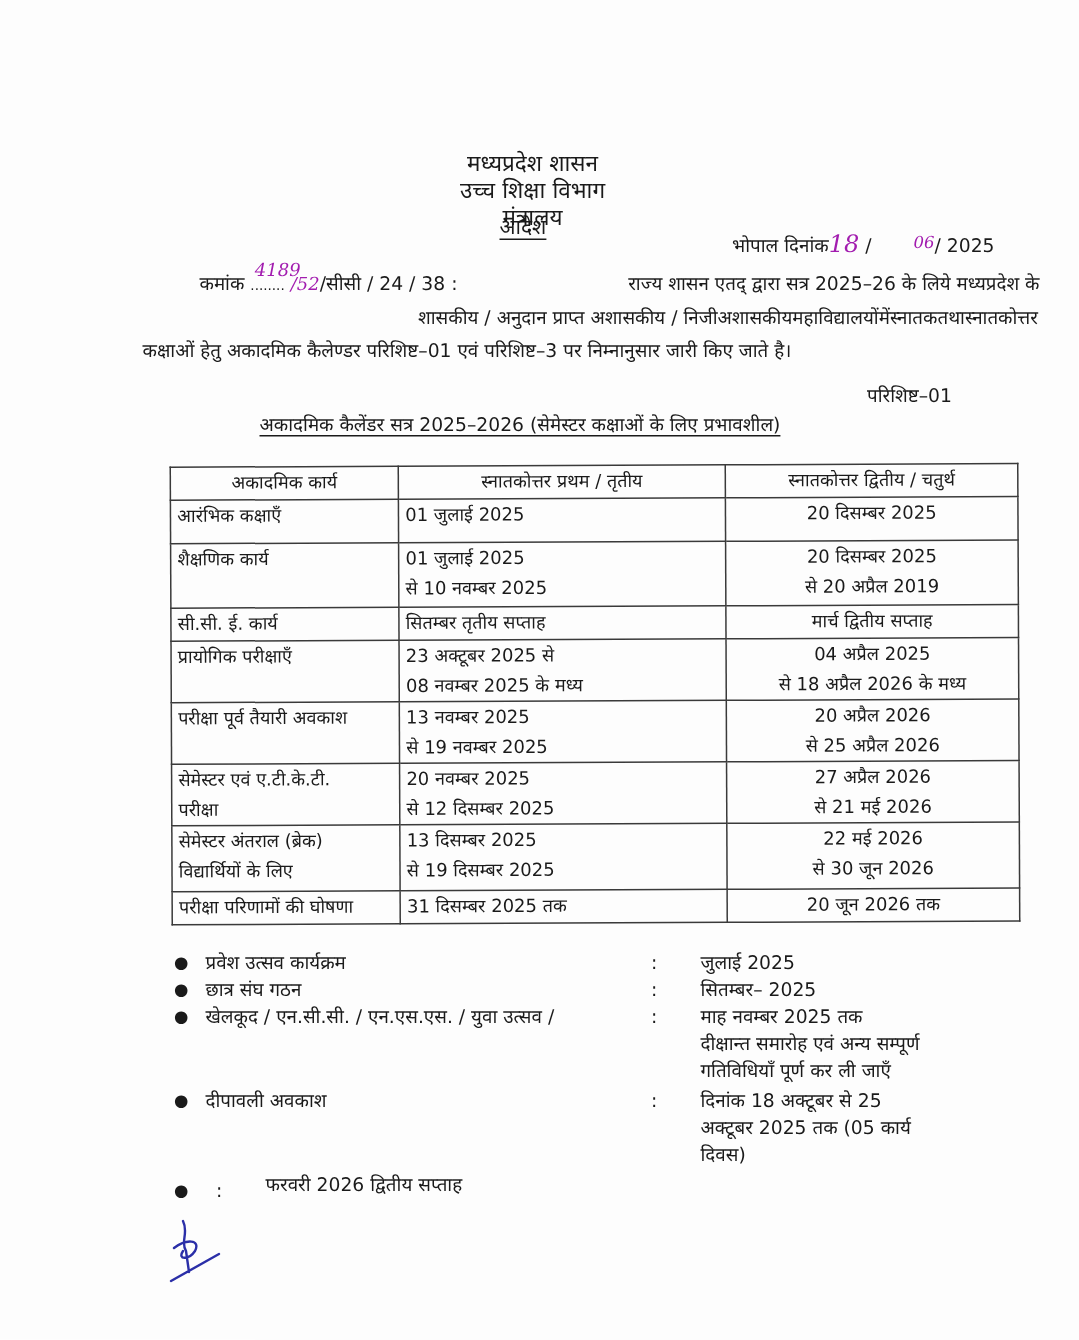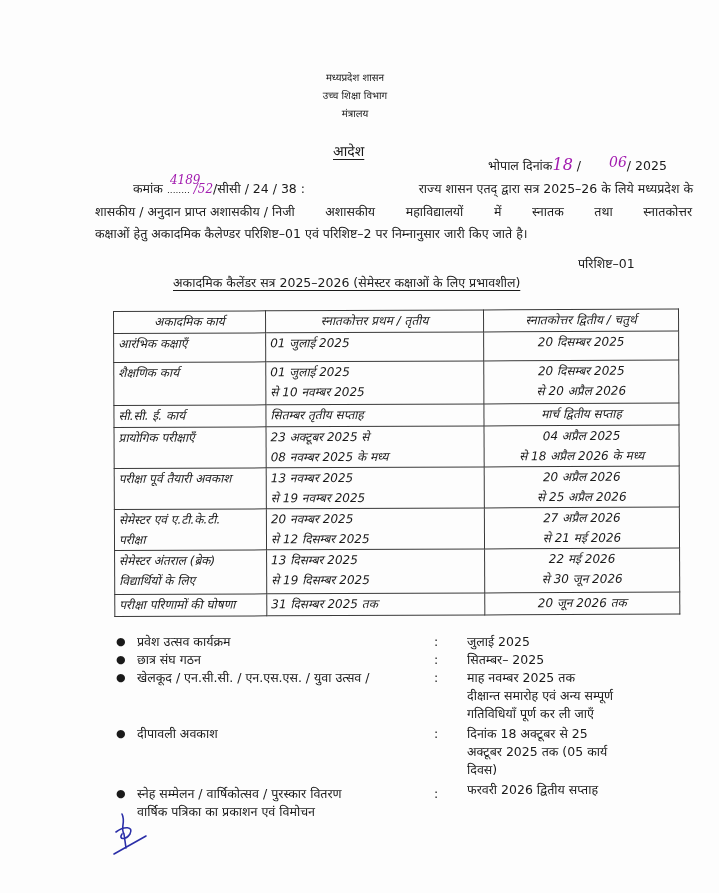--- a/index.html
+++ b/index.html
@@ -16,44 +16,45 @@
       color: #1a1a1a;
       background: #fdfdfd;
     }
     .page {
       position: absolute;
       left: 0; top: 0;
       width: 719px; height: 893px;
     }
     .abs { position: absolute; white-space: nowrap; }
     .hdr {
-      font-size: 10px;
+      font-size: 15px;
       text-align: center;
       left: 250px;
       width: 210px;
+      margin-top: 28px;
     }
     .order-title {
       font-size: 14px;
       text-decoration: underline;
       text-underline-offset: 3px;
     }
     .hand {
       color: #a21caf;
       font-family: "DejaVu Serif", serif;
       font-style: italic;
       font-size: 14px;
     }
     .body-text {
       font-size: 12.5px;
       line-height: 22px;
     }
     .para-line { left: 95px; }
     .justify {
       display: flex;
-      justify-content: space-between;
+      justify-content: flex-end;
       width: 597px;
     }
     .calendar-title {
       font-size: 12.5px;
       text-decoration: underline;
       text-underline-offset: 3px;
     }
     table.calendar {
       position: absolute;
       left: 113px;
@@ -63,21 +64,20 @@
       font-size: 12px;
       transform: rotate(-0.25deg);
       transform-origin: left top;
     }
     table.calendar td, table.calendar th {
       border: 1.3px solid #3a3a3a;
       padding: 0 4px;
       vertical-align: top;
       font-weight: normal;
       line-height: 20px;
-      font-style: italic;
     }
     table.calendar th { text-align: center; height: 21px; }
     table.calendar td.c1 { text-align: left; width: 143px; }
     table.calendar td.c2 { width: 209px; }
     table.calendar td.c3 { text-align: center; }
     .r1 td { height: 28px; }
     .r2 td { height: 42px; }
     .r3 td { height: 21px; }
     .r4 td { height: 39px; }
     .r5 td { height: 40px; }
@@ -119,21 +119,21 @@
 <body>
 
 <div class="page">
 
   <div class="abs hdr" style="top:70px;">मध्यप्रदेश शासन</div>
   <div class="abs hdr" style="top:88px;">उच्च शिक्षा विभाग</div>
   <div class="abs hdr" style="top:106px;">मंत्रालय</div>
   <div class="abs order-title" style="top:141px; left:333px;">आदेश</div>
 
   <div class="abs body-text" style="top:151px; left:488px;">
-    <span>भोपाल दिनांक</span><span class="hand" style="font-size:16px;">18</span><span> /</span><span class="hand" style="font-size:14px; vertical-align:3px;padding-left:28px;">06</span><span>/ 2025</span>
+    <span>भोपाल दिनांक</span><span class="hand" style="font-size:16px;">18</span><span> /</span><span class="hand" style="font-size:11px; vertical-align:3px;padding-left:28px;">06</span><span>/ 2025</span>
   </div>
 
   <div class="abs body-text" style="top:178px; left:133px; width:560px; display:flex; justify-content:space-between;">
     <span>
       <span>कमांक</span>
       <span style="position:relative; display:inline-block;">
         <span class="hand" style="position:absolute; top:-9px; left:3px; font-size:12px;">4189</span>
         <span style="font-size:9px; letter-spacing:0px;">........</span>
       </span>
       <span class="hand" style="font-size:12px;">/52</span><span>/सीसी / 24 / 38 :</span>
@@ -144,21 +144,21 @@
   <div class="abs body-text para-line justify" style="top:201px;">
     <span>शासकीय / अनुदान प्राप्त अशासकीय / निजी</span>
     <span>अशासकीय</span>
     <span>महाविद्यालयों</span>
     <span>में</span>
     <span>स्नातक</span>
     <span>तथा</span>
     <span>स्नातकोत्तर</span>
   </div>
 
-  <div class="abs body-text para-line" style="top:223px;">कक्षाओं हेतु अकादमिक  कैलेण्डर परिशिष्ट–01 एवं परिशिष्ट–2 पर निम्नानुसार जारी किए जाते है।</div>
+  <div class="abs body-text para-line" style="top:223px;">कक्षाओं हेतु अकादमिक  कैलेण्डर परिशिष्ट–01 एवं परिशिष्ट–3 पर निम्नानुसार जारी किए जाते है।</div>
 
   <div class="abs body-text" style="top:253px; left:578px;">परिशिष्ट–01</div>
 
   <div class="abs calendar-title" style="top:274px; left:173px;">अकादमिक कैलेंडर सत्र 2025–2026 (सेमेस्टर कक्षाओं के लिए प्रभावशील)</div>
 
   <table class="calendar">
     <tbody>
         <tr>
       <th>अकादमिक कार्य</th>
       <th>स्नातकोत्तर प्रथम / तृतीय</th>
@@ -178,21 +178,21 @@
     <tr class="r2">
       <td class="c1">
             <span class="cell-line">शैक्षणिक कार्य</span>
           </td>
       <td class="c2">
             <span class="cell-line">01 जुलाई 2025</span>
             <span class="cell-line">से 10 नवम्बर 2025</span>
           </td>
       <td class="c3">
             <span class="cell-line">20 दिसम्बर 2025</span>
-            <span class="cell-line">से 20 अप्रैल 2026</span>
+            <span class="cell-line">से 20 अप्रैल 2019</span>
           </td>
     </tr>
     <tr class="r3">
       <td class="c1">
             <span class="cell-line">सी.सी. ई. कार्य</span>
           </td>
       <td class="c2">
             <span class="cell-line">सितम्बर तृतीय सप्ताह</span>
           </td>
       <td class="c3">
@@ -307,24 +307,20 @@
         </span>
       <span class="colon">:</span>
       <span class="event-value">
         <span class="cell-line">दिनांक 18 अक्टूबर से 25</span>
         <span class="cell-line">अक्टूबर 2025 तक (05 कार्य</span>
         <span class="cell-line">दिवस)</span>
       </span>
     </div>
     <div class="event" style="margin-top:2px;">
       <span class="bullet" style="padding-top:4px;">●</span>
-      <span class="event-label">
-        <span class="cell-line" style="margin-top:4px;">स्नेह सम्मेलन / वार्षिकोत्सव / पुरस्कार वितरण</span>
-        <span class="cell-line">वार्षिक पत्रिका का प्रकाशन एवं विमोचन</span>
-      </span>
       <span class="colon" style="padding-top:4px;">:</span>
       <span class="event-value">
           <span class="cell-line">फरवरी 2026 द्वितीय सप्ताह</span>
         </span>
     </div>
   </div>
 
   <svg class="signature" viewBox="0 0 60 50">
     <path d="M10 2 C 14 10, 8 16, 12 22 M4 20 C 12 14, 22 14, 18 22 C 14 28, 6 28, 10 22 M12 22 L 14 36 M2 42 L 34 24" fill="none" stroke="#2b2fa8" stroke-width="1.6" stroke-linecap="round"></path>
   </svg>

